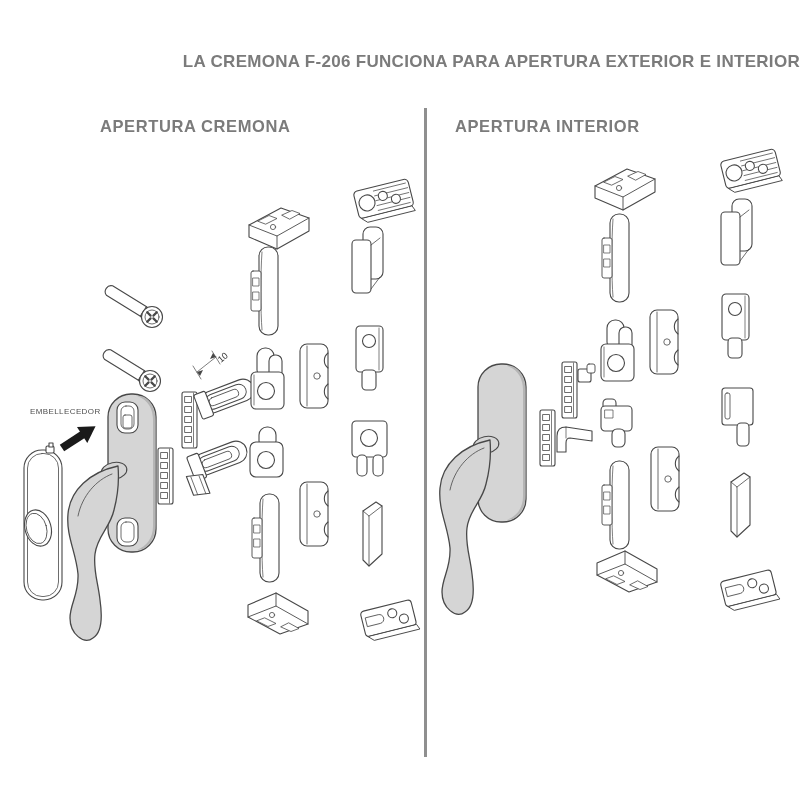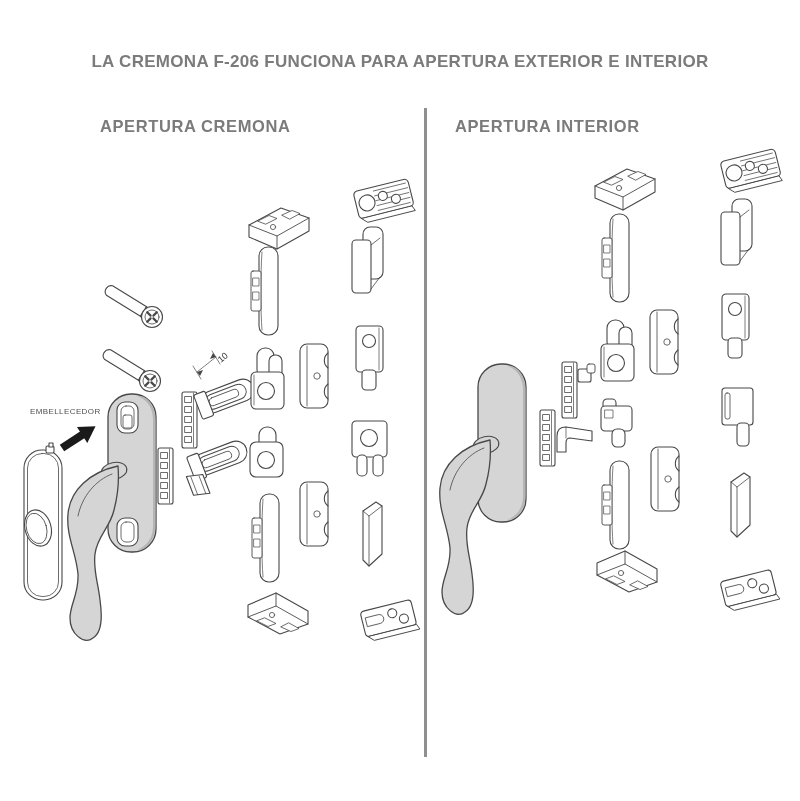--- a/index.html
+++ b/index.html
@@ -1,17 +1,17 @@
 <!DOCTYPE html>
 <html><head>
 <meta charset="utf-8">
 <style>
   html,body{margin:0;padding:0;background:#fff;}
   body{width:800px;height:801px;position:relative;font-family:"Liberation Sans",sans-serif;overflow:hidden;}
-  .title{position:absolute;top:52px;left:0;right:0;text-align:center;font-size:17px;font-weight:bold;color:#7b7b7b;letter-spacing:.3px;}
+  .title{position:absolute;top:52px;left:0;right:0;text-align:right;font-size:17px;font-weight:bold;color:#7b7b7b;letter-spacing:.3px;}
   .col-header{position:absolute;top:117px;font-size:16.5px;font-weight:bold;color:#7b7b7b;letter-spacing:.6px;white-space:nowrap;}
   .col-header.left{left:100px;}
   .col-header.right{left:455px;}
   .divider{position:absolute;left:424px;top:108px;width:3px;height:649px;background:#8f8f8f;}
   svg.canvas{position:absolute;left:0;top:0;}
   svg .ln{stroke:#484848;stroke-width:1.1;stroke-linejoin:round;stroke-linecap:round;fill:#fff;}
   svg .nf{fill:none;}
   svg .gy{fill:#d5d5d5;}
   svg text{font-family:"Liberation Sans",sans-serif;}
   .lbl{font-size:8px;fill:#4f4f4f;letter-spacing:.4px;}

